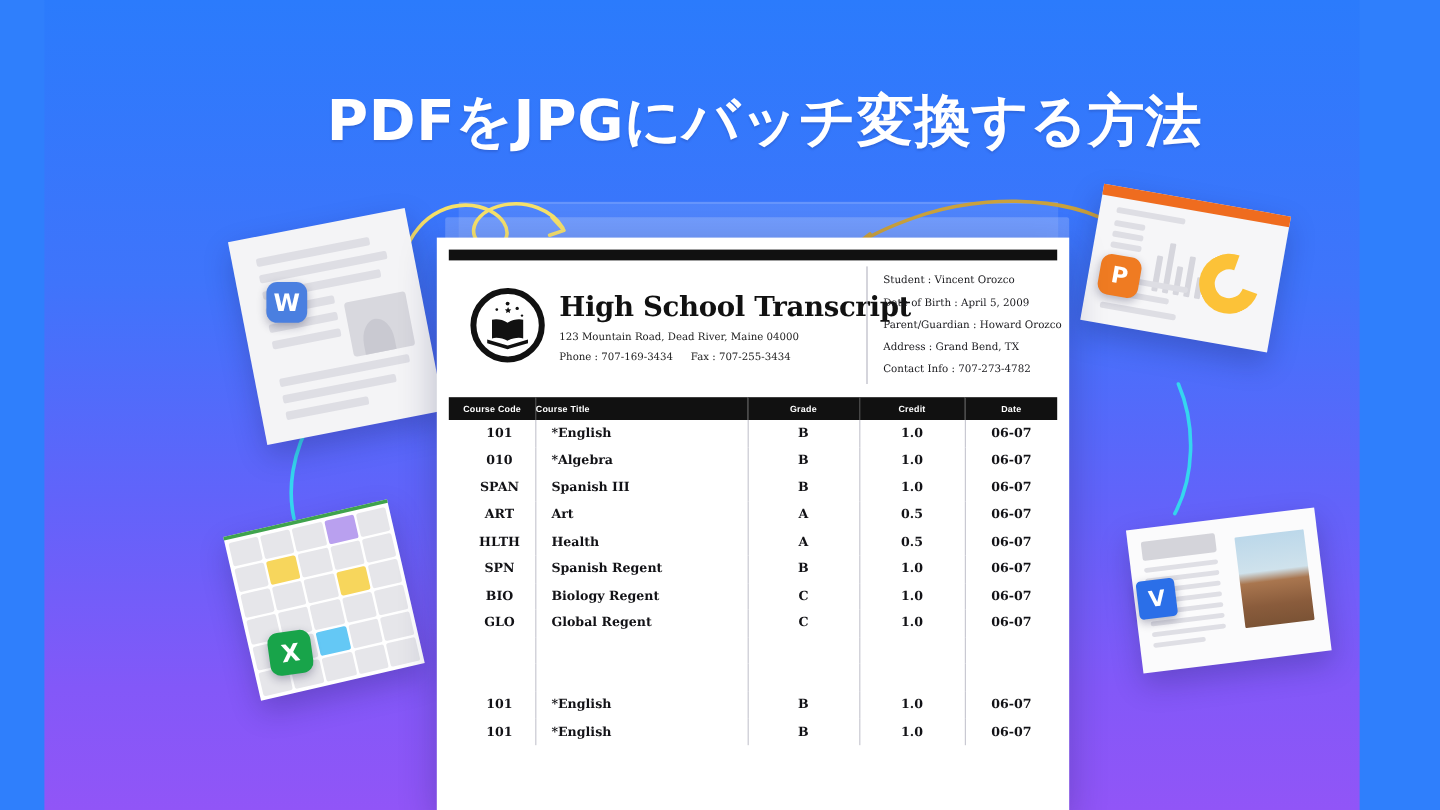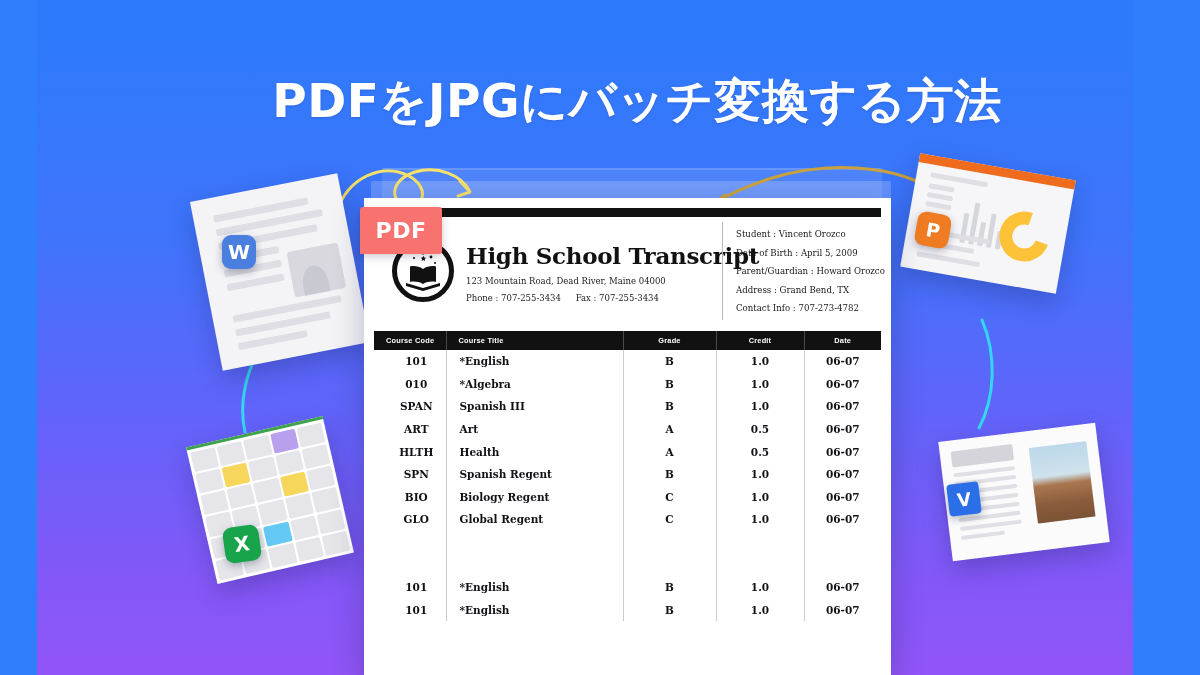--- a/index.html
+++ b/index.html
@@ -154,21 +154,21 @@
     color: #ffffff;
     font-family: "Liberation Sans", sans-serif;
     font-size: 7.4px;
     font-weight: 700;
     height: 19px;
     border-left: 1px solid #4a4a4a;
     letter-spacing: 0.2px;
   }
   .tbl th:first-child { border-left: none; }
   .tbl th.c-code  { text-align: left; padding-left: 12px; width: 72px; }
-  .tbl th.c-title { text-align: left; padding-left: 12px; width: 177px; }
+  .tbl th.c-title { text-align: left; width: 177px; }
   .tbl th.c-grade { width: 93px; }
   .tbl th.c-credit{ width: 88px; }
   .tbl th.c-date  { width: 77px; }
 
   .tbl td {
     font-size: 10.5px;
     font-weight: 700;
     color: #121216;
     height: 22.6px;
     border-left: 1px solid #c9c9d2;
@@ -384,21 +384,21 @@
               <circle cx="38" cy="18" r="1"></circle>
               <path d="M26 24 C22 21, 16 20.5, 13 21.5 L13 37 C16 36, 22 36.5, 26 39 C30 36.5, 36 36, 39 37 L39 21.5 C36 20.5, 30 21, 26 24 Z"></path>
               <path d="M9 38 L26 43 L43 38 L43 41 L26 46 L9 41 Z"></path>
             </g>
           </svg>
         </div>
         <div class="head-title-wrap">
           <div class="school-title">High School Transcript</div>
           <div class="school-line">123 Mountain Road, Dead River, Maine 04000</div>
           <div class="school-line phones">
-            <span>Phone : 707-255-3434</span>
+            <span>Phone : 707-169-3434</span>
             <span>Fax : 707-255-3434</span>
           </div>
         </div>
       </div>
       <div class="head-right">
         <div class="info-line">Student : Vincent Orozco</div>
         <div class="info-line">Date of Birth : April 5,  2009</div>
         <div class="info-line">Parent/Guardian : Howard Orozco</div>
         <div class="info-line">Address : Grand Bend, TX</div>
         <div class="info-line">Contact Info : 707-273-4782</div>
@@ -497,15 +497,14 @@
             <td class="c-code">101</td>
             <td class="c-title">*English</td>
             <td class="c-grade">B</td>
             <td class="c-credit">1.0</td>
             <td class="c-date">06-07</td>
           </tr>
         </tbody>
     </table>
   </div>
 
-  <div class="pdf-badge">PDF</div>
 
 </div>
 
 </body></html>

